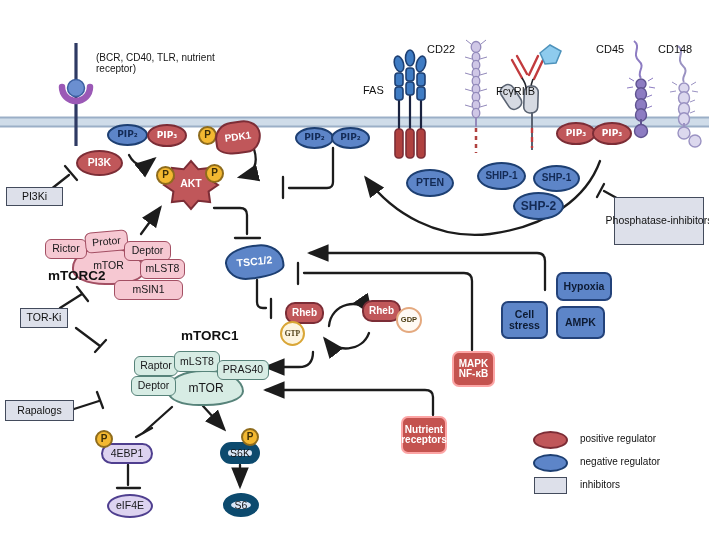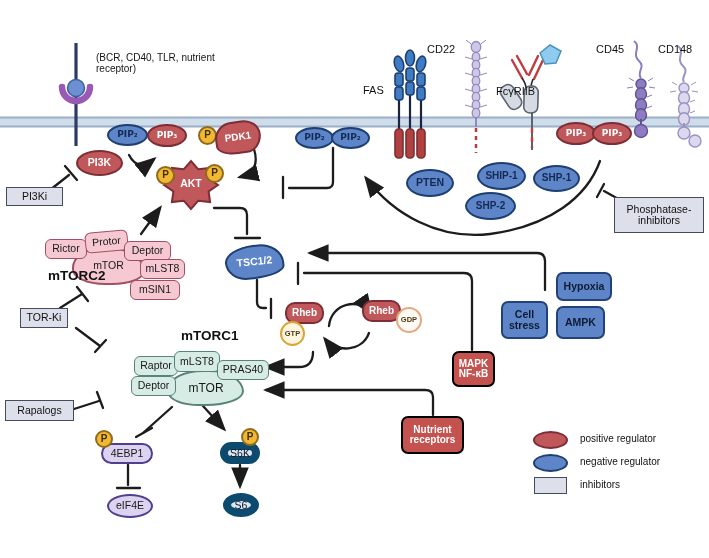--- a/index.html
+++ b/index.html
@@ -5,21 +5,21 @@
   html,body{margin:0;padding:0;background:#ffffff;}
   .stage{position:relative;width:709px;height:558px;background:#ffffff;overflow:hidden;
          font-family:"Liberation Sans",sans-serif;color:#141414;}
   .stage svg.wires{position:absolute;left:0;top:0;z-index:1;}
   .node{position:absolute;z-index:2;display:flex;align-items:center;justify-content:center;
         text-align:center;box-sizing:border-box;line-height:1.05;}
   .lbl{position:absolute;z-index:2;line-height:1.12;}
   .oval{border-radius:50%;}
   .rrect{border-radius:10px;}
   .red{background:#c0575a;border:2px solid #7c2d36;color:#ffffff;}
-  .redbox{background:#c4534f;border:2px solid #000000;color:#ffffff;border-radius:7px;font-size:10px;font-weight:bold;}
+  .redbox{background:#c4534f;border:2px solid #fca5a5;color:#ffffff;border-radius:7px;font-size:10px;font-weight:bold;}
   .blue{background:#5d85c8;border:2px solid #1d3f72;color:#132a55;font-weight:bold;}
   .bluebox{background:#5d85c8;border:2px solid #23427a;color:#0d1b33;border-radius:7px;font-size:10.5px;font-weight:bold;}
   .graybox{background:#dde0ea;border:1.8px solid #434b5c;color:#101010;font-size:10.5px;}
   .pink{background:#f6c8d2;border:1.8px solid #a34f63;color:#18181a;font-size:10.5px;border-radius:6px;}
   .green{background:#d7ece4;border:1.8px solid #57837a;color:#18181a;font-size:10.5px;border-radius:6px;margin-left:14px;}
   .purple{background:#ddd3f0;border:2px solid #4f3f8f;color:#18181a;font-size:10.5px;}
   .lblue{background:#d9e6f7;border:8px solid #0c4a6e;color:#18181a;font-size:10.5px;}
   .pcirc{background:#f3b831;border:2px solid #8f6c1c;border-radius:50%;color:#3c2e08;
          font-size:10px;font-weight:bold;}
   .gtpc{background:#fdf5e0;border:2px solid #d9a636;border-radius:50%;color:#4a3a10;font-size:7.5px;font-weight:bold;}
@@ -244,39 +244,39 @@
   <div class="node whitetext" style="left:171px;top:177px;width:40px;height:14px;font-size:10.5px;font-weight:bold;">AKT</div>
 
   <div class="node oval blue pip" style="left:295px;top:127px;width:39px;height:22px;">PIP₂</div>
   <div class="node oval blue pip" style="left:331px;top:127px;width:39px;height:22px;">PIP₂</div>
   <div class="node oval red pip whitetext" style="left:556px;top:122px;width:40px;height:23px;">PIP₃</div>
   <div class="node oval red pip whitetext" style="left:592px;top:122px;width:40px;height:23px;">PIP₃</div>
 
   <div class="node oval blue" style="left:406px;top:169px;width:48px;height:28px;font-size:10.5px;">PTEN</div>
   <div class="node oval blue" style="left:477px;top:162px;width:49px;height:28px;font-size:10px;">SHIP-1</div>
   <div class="node oval blue" style="left:533px;top:165px;width:47px;height:27px;font-size:10px;">SHP-1</div>
-  <div class="node oval blue" style="left:465px;top:192px;width:51px;height:28px;font-size:10px;">SHP-2</div>
-
-  <div class="node graybox" style="left:614px;top:197px;width:90px;height:36px;flex-direction:column;">
+  <div class="node oval blue" style="left:513px;top:192px;width:51px;height:28px;font-size:12px;">SHP-2</div>
+
+  <div class="node graybox" style="left:614px;top:197px;width:90px;height:48px;flex-direction:row;">
     <div>Phosphatase-</div>
     <div>inhibitors</div>
   </div>
 
   <div class="node blue whitetext" style="left:225px;top:245px;width:59px;height:34px;font-size:10.5px;color:#fff;border-radius:55% 45% 60% 40% / 50% 65% 35% 60%;transform:rotate(-6deg);">TSC1/2</div>
   <div class="node red rrect whitetext" style="left:285px;top:302px;width:39px;height:22px;font-size:10px;font-weight:bold;">Rheb</div>
-  <div class="node gtpc" style="left:280px;top:321px;width:25px;height:25px;">GTP</div>
+  <div class="node gtpc" style="left:280px;top:321px;width:25px;height:25px;font-family:Liberation Serif, serif;">GTP</div>
   <div class="node red rrect whitetext" style="left:362px;top:300px;width:39px;height:22px;font-size:10px;font-weight:bold;">Rheb</div>
   <div class="node gdpc" style="left:396px;top:307px;width:26px;height:26px;">GDP</div>
 
   <div class="node pink" style="left:72px;top:247px;width:73px;height:38px;border-radius:45% 55% 50% 50% / 60% 70% 40% 45%;border-width:2px;">mTOR</div>
   <div class="node pink" style="left:45px;top:239px;width:42px;height:20px;">Rictor</div>
   <div class="node pink" style="left:85px;top:231px;width:43px;height:21px;transform:rotate(-5deg);">Protor</div>
   <div class="node pink" style="left:124px;top:241px;width:47px;height:20px;">Deptor</div>
   <div class="node pink" style="left:140px;top:259px;width:45px;height:20px;">mLST8</div>
-  <div class="node pink" style="left:130px;top:280px;width:50px;height:20px;">mSIN1</div>
+  <div class="node pink" style="left:114px;top:280px;width:69px;height:20px;">mSIN1</div>
   <div class="lbl boldlbl" style="left:16px;top:268px;margin-left:32px;">mTORC2</div>
 
   <div class="node graybox" style="left:20px;top:308px;width:48px;height:20px;">TOR-Ki</div>
 
   <div class="lbl boldlbl" style="left:181px;top:328px;">mTORC1</div>
   <div class="node green" style="left:154px;top:370px;width:76px;height:36px;border-radius:50% 50% 55% 45% / 55% 65% 45% 40%;border-width:2px;font-size:12px;">mTOR</div>
   <div class="node green" style="left:120px;top:356px;width:44px;height:20px;">Raptor</div>
   <div class="node green" style="left:160px;top:351px;width:46px;height:21px;">mLST8</div>
   <div class="node green" style="left:203px;top:360px;width:52px;height:20px;">PRAS40</div>
   <div class="node green" style="left:117px;top:376px;width:45px;height:20px;">Deptor</div>
@@ -287,21 +287,21 @@
   <div class="node pcirc" style="left:95px;top:430px;width:18px;height:18px;">P</div>
   <div class="node oval purple" style="left:107px;top:494px;width:46px;height:24px;">eIF4E</div>
   <div class="node lblue" style="left:220px;top:442px;width:40px;height:22px;border-radius:11px;">S6K</div>
   <div class="node pcirc" style="left:241px;top:428px;width:18px;height:18px;">P</div>
   <div class="node oval lblue" style="left:223px;top:493px;width:36px;height:24px;">S6</div>
 
   <div class="node redbox" style="left:452px;top:351px;width:43px;height:36px;flex-direction:column;">
     <div>MAPK</div>
     <div>NF-κB</div>
   </div>
-  <div class="node redbox" style="left:401px;top:416px;width:63px;height:38px;flex-direction:column;">
+  <div class="node redbox" style="left:401px;top:416px;width:46px;height:38px;flex-direction:column;">
     <div>Nutrient</div>
     <div>receptors</div>
   </div>
   <div class="node bluebox" style="left:501px;top:301px;width:47px;height:38px;flex-direction:column;">
     <div>Cell</div>
     <div>stress</div>
   </div>
   <div class="node bluebox" style="left:556px;top:272px;width:56px;height:29px;">Hypoxia</div>
   <div class="node bluebox" style="left:556px;top:306px;width:49px;height:33px;">AMPK</div>
 

